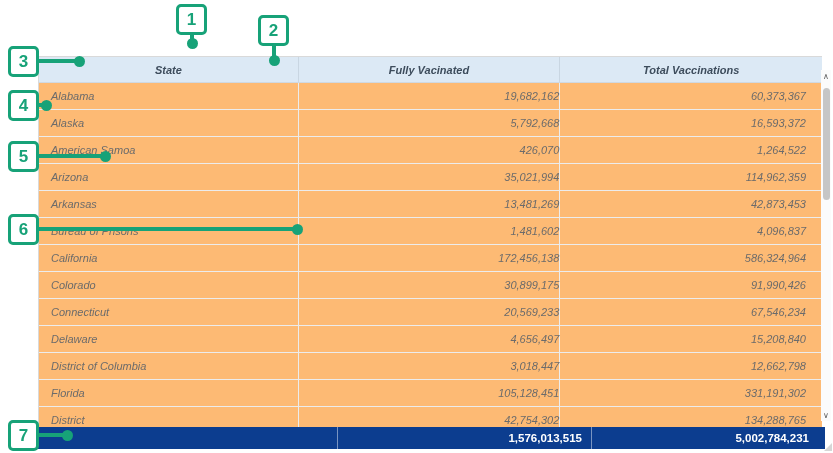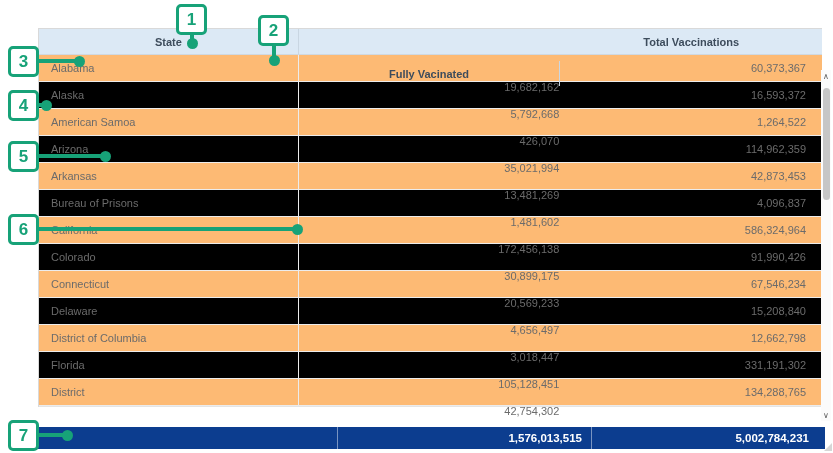--- a/index.html
+++ b/index.html
@@ -1,32 +1,32 @@
 <!DOCTYPE html>
 <html><head>
 <meta charset="utf-8">
 <style>
   html,body{margin:0;padding:0;background:#ffffff;}
   .canvas{
     position:relative;width:833px;height:453px;background:#ffffff;overflow:hidden;
     font-family:"Liberation Sans",sans-serif;
   }
   
-  .grid{position:absolute;left:38px;top:28px;width:784px;border-top:1px solid #d9d9d9;border-left:1px solid #d9d9d9;box-sizing:border-box;}
+  .grid{position:absolute;left:38px;top:56px;width:784px;border-top:1px solid #d9d9d9;border-left:1px solid #d9d9d9;box-sizing:border-box;font-style:italic;}
   .grid-header{display:flex;height:26px;background:var(--header-bg,#dce9f5);border-bottom:1px solid #cfd9e2;box-sizing:border-box;}
   .hcell{box-sizing:border-box;height:100%;display:flex;align-items:center;justify-content:center;
     font-size:11px;font-weight:bold;color:#3d4c5c;border-right:1px solid #c9d6e2;}
   .hcell:last-child{border-right:none;}
   .grid-body{border-bottom:1px solid #e4e4e4;}
   .trow{display:flex;height:27px;background:#fdba74;border-bottom:1px solid #ececec;box-sizing:border-box;}
-  .trow.alt{background:#000000;}
+  .trow.alt{background:#fdba74;}
   .tcell{box-sizing:border-box;display:flex;align-items:center;font-size:11px;color:#6b6b6b;border-right:1px solid #ececec;}
   .tcell:last-child{border-right:none;}
   .w-state{width:260px;}
-  .w-fully{width:262px;margin-top:32px;}
+  .w-fully{width:262px;}
   .w-total{width:262px;}
   .cell-left{justify-content:flex-start;padding-left:12px;}
   .cell-num2{justify-content:flex-end;}
   .cell-num3{justify-content:flex-end;padding-right:16px;}
   
   .totals{position:absolute;left:38px;top:427px;width:787px;height:22px;display:flex;background:var(--total-bg,#0c3d8f);}
   .totcell{box-sizing:border-box;display:flex;align-items:center;font-size:11.5px;font-weight:bold;color:#ffffff;}
   .totcell.sep{border-left:1px solid rgba(255,255,255,0.45);}
   .tw-state{width:260px;}
   .tw-fully{width:262px;justify-content:flex-end;padding-right:9px;margin-left:47px;}

